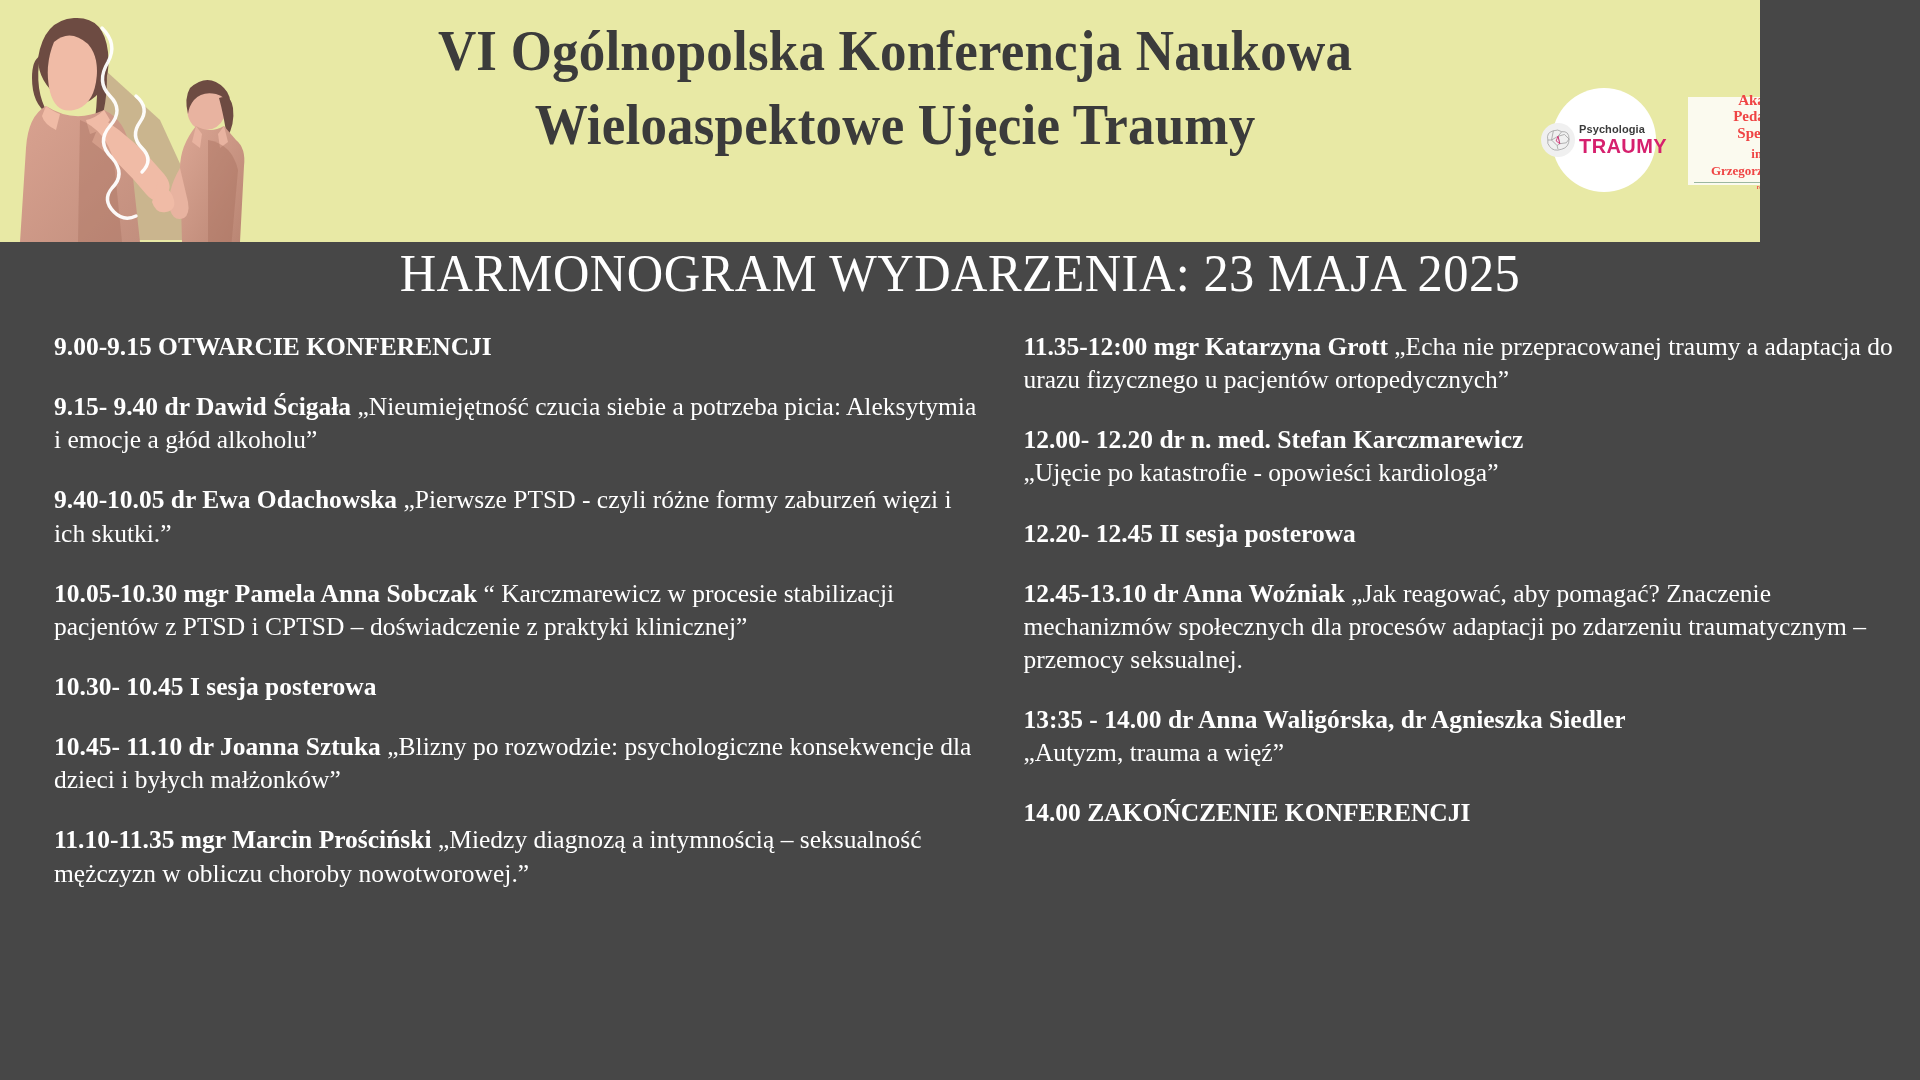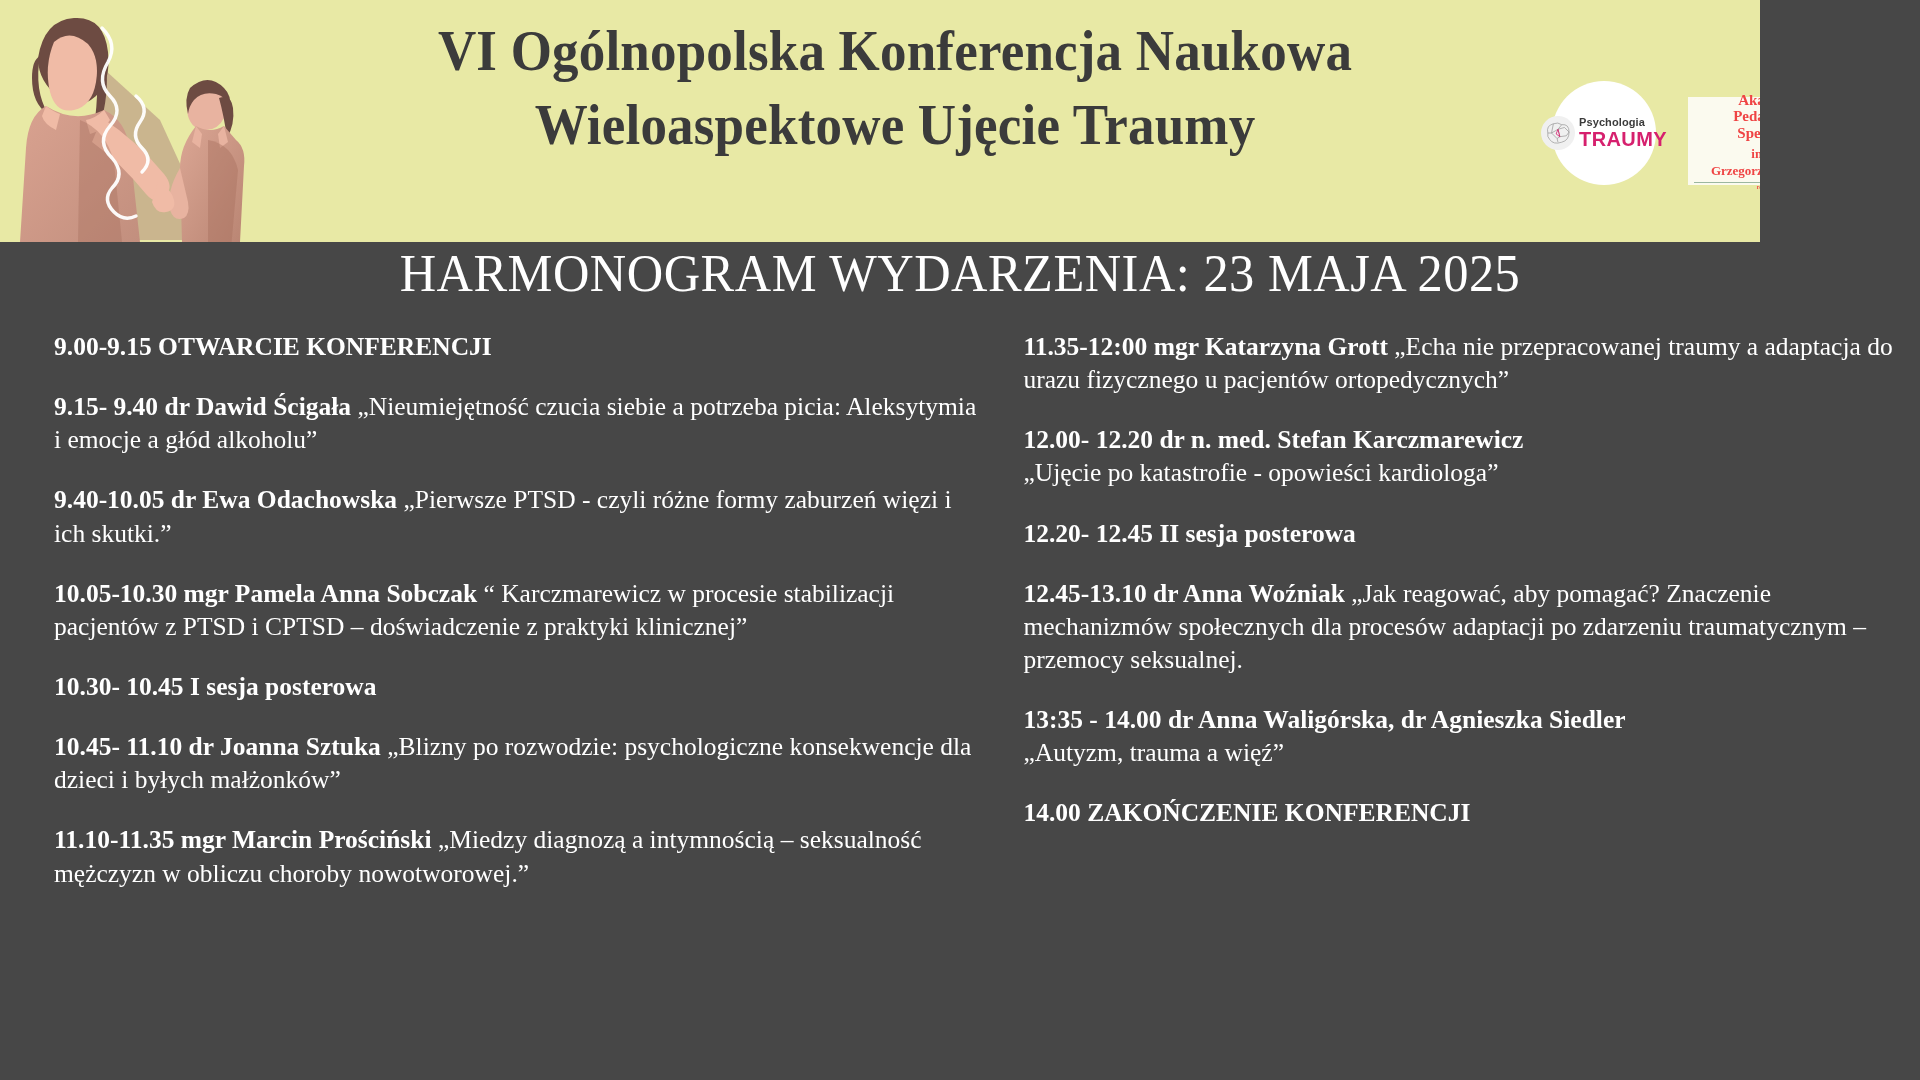--- a/index.html
+++ b/index.html
@@ -60,21 +60,21 @@
     letter-spacing: 0.2px;
     transform: scaleX(0.93);
     transform-origin: center center;
     white-space: nowrap;
   }
 
   
   .logo-traumy {
     position: absolute;
     left: 1552px;
-    top: 81px;
+    top: 88px;
     width: 104px;
     height: 104px;
     border-radius: 50%;
     background: #ffffff;
     display: flex;
     align-items: center;
     justify-content: center;
     gap: 4px;
   }
   .brain-badge {

